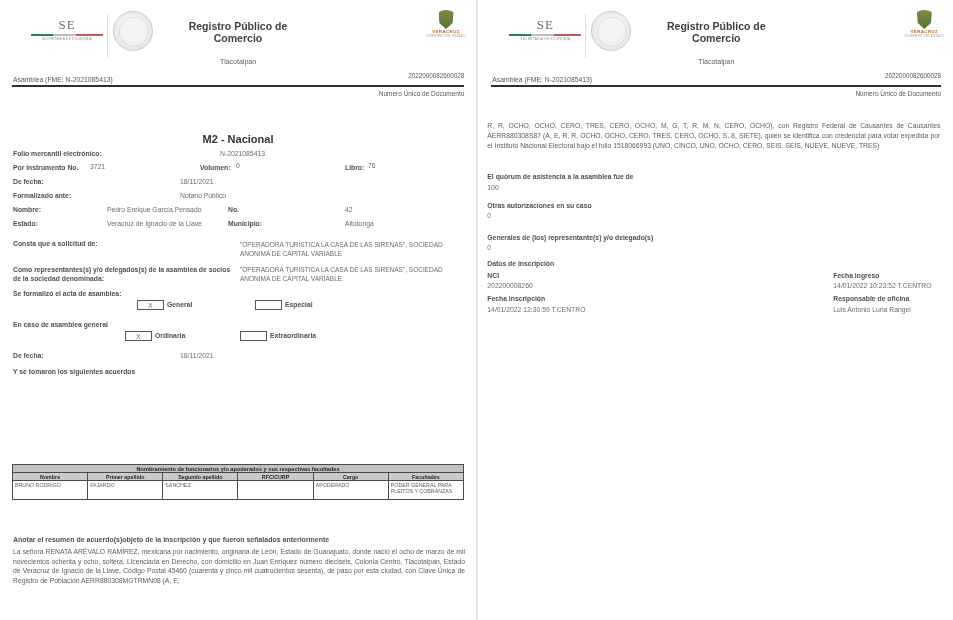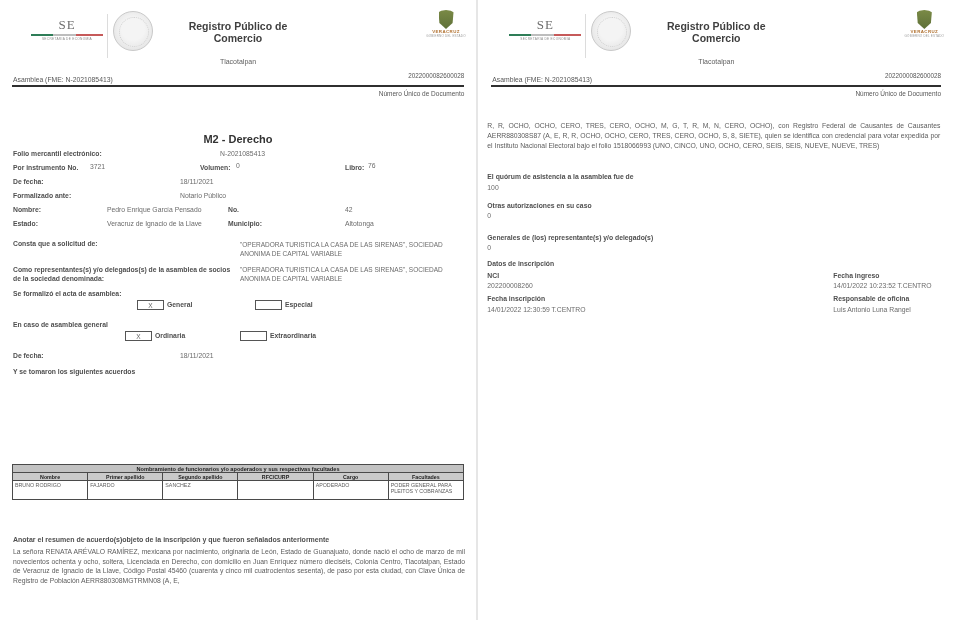--- a/index.html
+++ b/index.html
@@ -65,21 +65,21 @@
     <div class="abs" style="left:420px; top:10px; width:52px;">
       <div class="crest"></div>
       <div class="vcz">VERACRUZ</div>
       <div class="vcz-sub">GOBIERNO DEL ESTADO</div>
     </div>
     <div class="abs ref" style="left:13px; top:76px;">Asamblea (FME: N-2021085413)</div>
     <div class="abs num" style="right:12px; top:72px;">2022000082600028</div>
     <div class="abs rule" style="left:12px; right:12px; top:85px;"></div>
     <div class="abs nud" style="right:12px; top:90px;">Número Único de Documento</div>
 
-    <div class="abs m2" style="left:0; top:133px; width:476px; text-align:center;">M2 - Derecho</div>
+    <div class="abs m2" style="left:0; top:133px; width:476px; text-align:center;">M2 - Nacional</div>
 
     <div class="abs lbl" style="left:13px; top:150px;">Folio mercantil electrónico:</div>
     <div class="abs val" style="left:220px; top:150px;">N-2021085413</div>
 
     <div class="abs lbl" style="left:13px; top:164px;">Por instrumento No.</div>
     <div class="abs val" style="left:90px; top:163px;">3721</div>
     <div class="abs lbl" style="left:200px; top:164px;">Volumen:</div>
     <div class="abs val" style="left:236px; top:162px;">0</div>
     <div class="abs lbl" style="left:345px; top:164px;">Libro:</div>
     <div class="abs val" style="left:368px; top:162px;">76</div>

